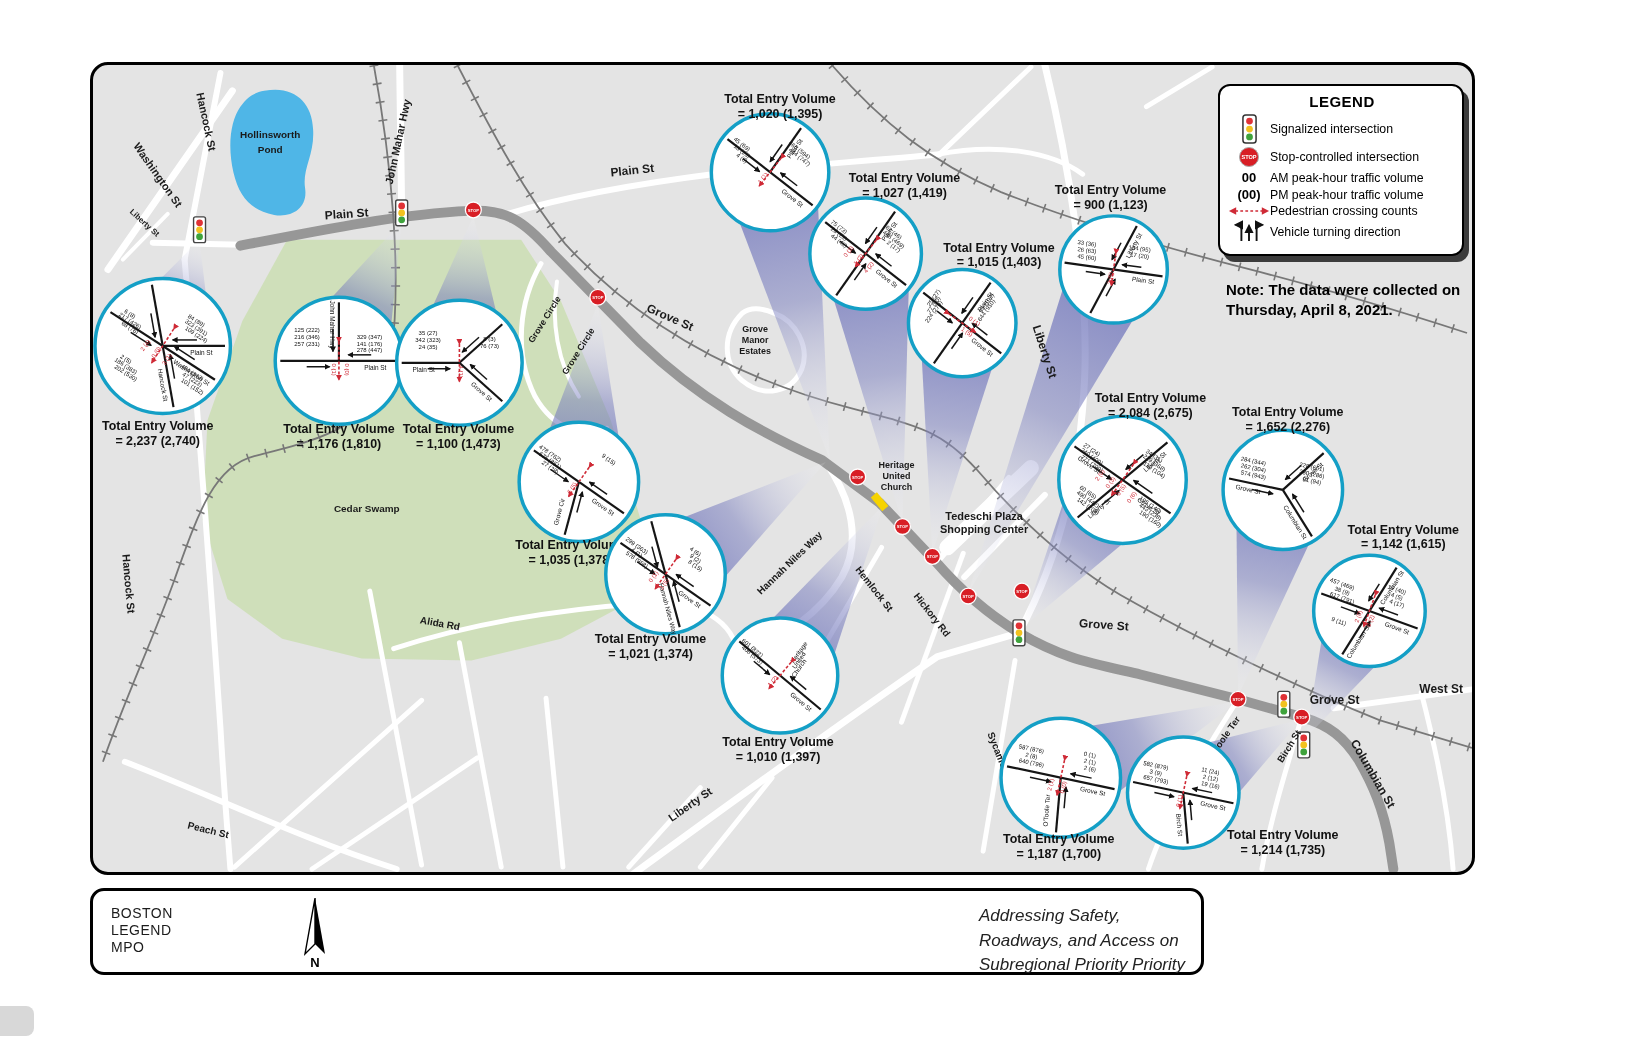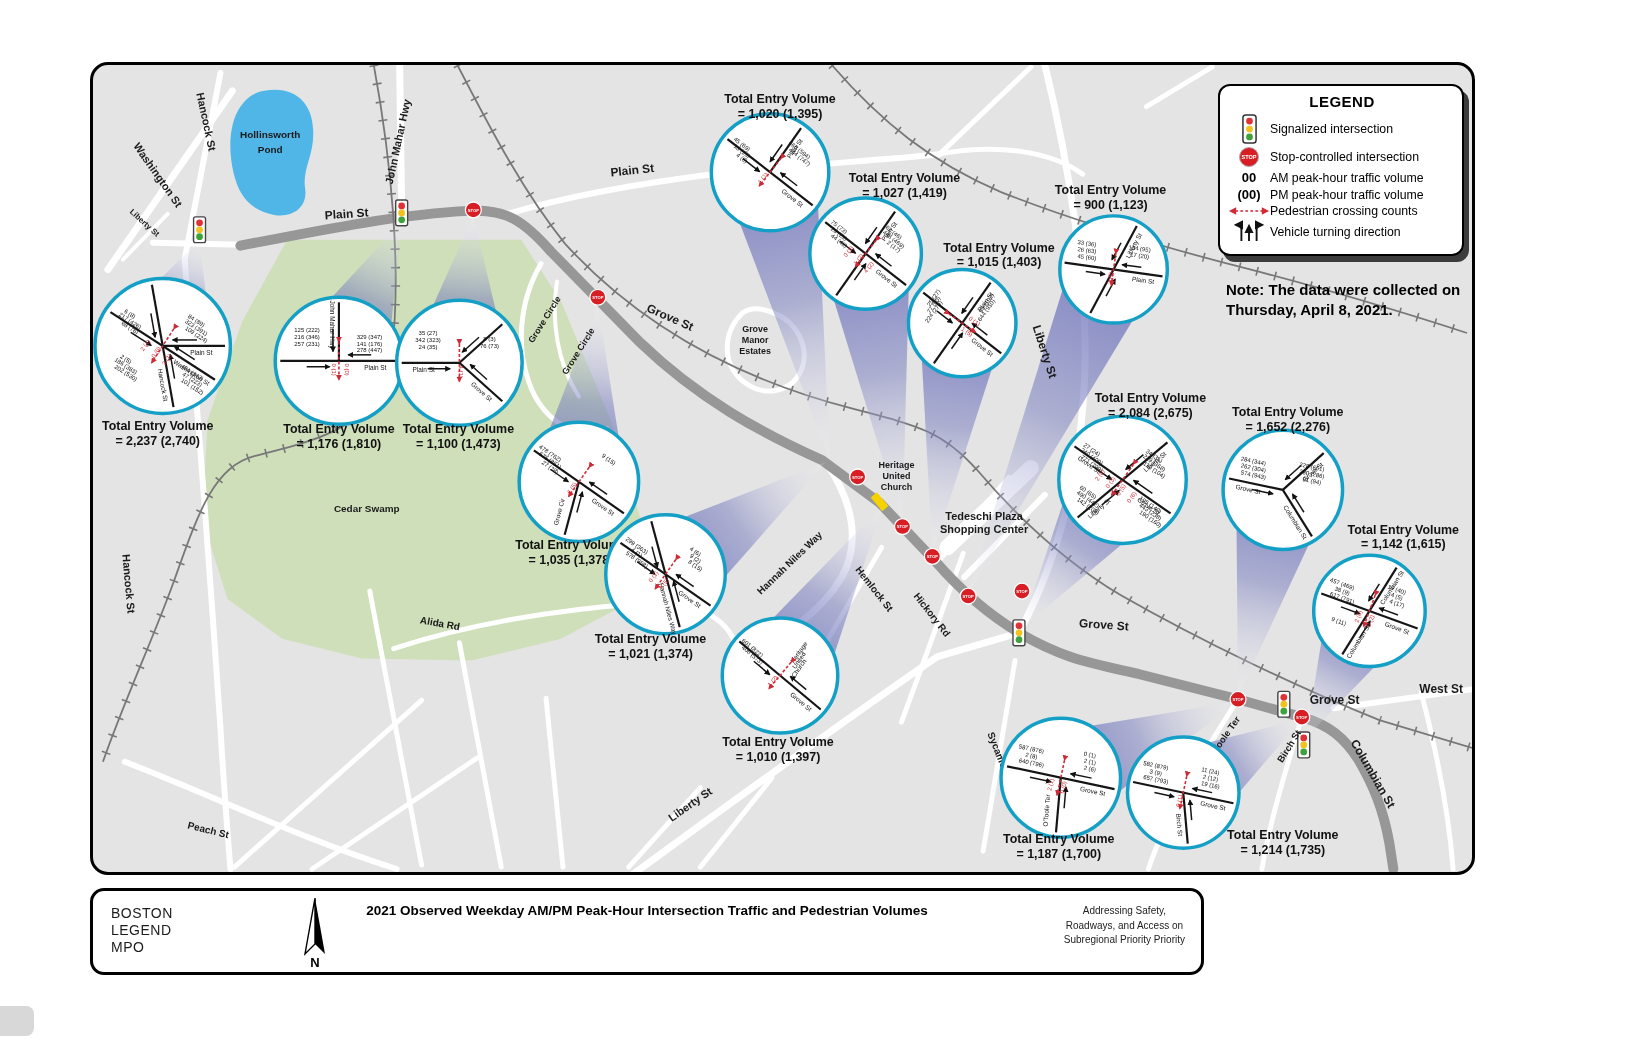--- a/index.html
+++ b/index.html
@@ -12,21 +12,21 @@
   .legend-row{display:flex;align-items:center;margin:2px 0;}
   .legend-ic{width:42px;min-width:42px;display:flex;justify-content:center;align-items:center;}
   .legend-sym{width:42px;min-width:42px;text-align:center;font-size:13px;font-weight:600;color:#000;}
   .legend-lab{font-size:12.3px;font-weight:400;color:#000;white-space:nowrap;}
   .map-note{position:absolute;left:1226px;top:280px;width:250px;font-size:15px;font-weight:600;color:#000;line-height:1.35;z-index:5;}
   .footer{position:absolute;left:90px;top:888px;width:1114px;height:87px;box-sizing:border-box;border:3px solid #000;border-radius:14px;background:#fff;z-index:5;}
   .org{position:absolute;left:18px;top:14px;font-size:14px;letter-spacing:.5px;color:#1c1c1c;line-height:1.2;}
   .north{position:absolute;left:208px;top:5px;}
   .fig-title{position:absolute;left:0;right:0;top:10px;text-align:center;color:#000;}
   .fig-title div{font-size:13.5px;font-weight:bold;line-height:1.5;}
-  .tagline{position:absolute;right:16px;top:13px;text-align:center;font-size:10px;color:#222;line-height:1.45;}
+  .tagline{position:absolute;right:16px;top:13px;text-align:left;font-style:italic;font-size:17px;color:#222;line-height:1.45;}
   .corner-tab{position:absolute;left:0;top:1006px;width:34px;height:30px;background:#d8d8d8;border-radius:0 8px 8px 0;}
 </style>
 </head>
 <body>
 
 <div class="map-panel">
   <svg id="map-svg" viewBox="90 62 1385 813" preserveAspectRatio="none">
 
     <g>
       <polygon fill="#cfdfba" points="285,238 520,238 560,300 610,420 640,520 635,600 560,640 470,662 360,660 280,640 225,600 200,520 205,420 240,320"></polygon>
@@ -691,21 +691,20 @@
     <div>BOSTON</div>
     <div>LEGEND</div>
     <div>MPO</div>
   </div>
   <svg class="north" width="28" height="74" viewBox="0 0 28 74">
     <path d="M14,2 L14,48 L4,58 Z" fill="#fff" stroke="#000" stroke-width="1.4"></path>
     <path d="M14,2 L24,58 L14,48 Z" fill="#000"></path>
     <text x="14" y="71" text-anchor="middle" font-size="13" font-weight="bold" fill="#000" font-family="Liberation Sans, sans-serif">N</text>
   </svg>
   <div class="fig-title">
-    <div>2021 Observed Weekday AM/PM Peak-Hour Intersection Traffic and Pedestrian Volumes</div>
   </div>
   <div class="tagline">
     <div>Addressing Safety,</div>
     <div>Roadways, and Access on</div>
     <div>Subregional Priority Priority</div>
   </div>
 </div>
 
 <div class="corner-tab"></div>
 

